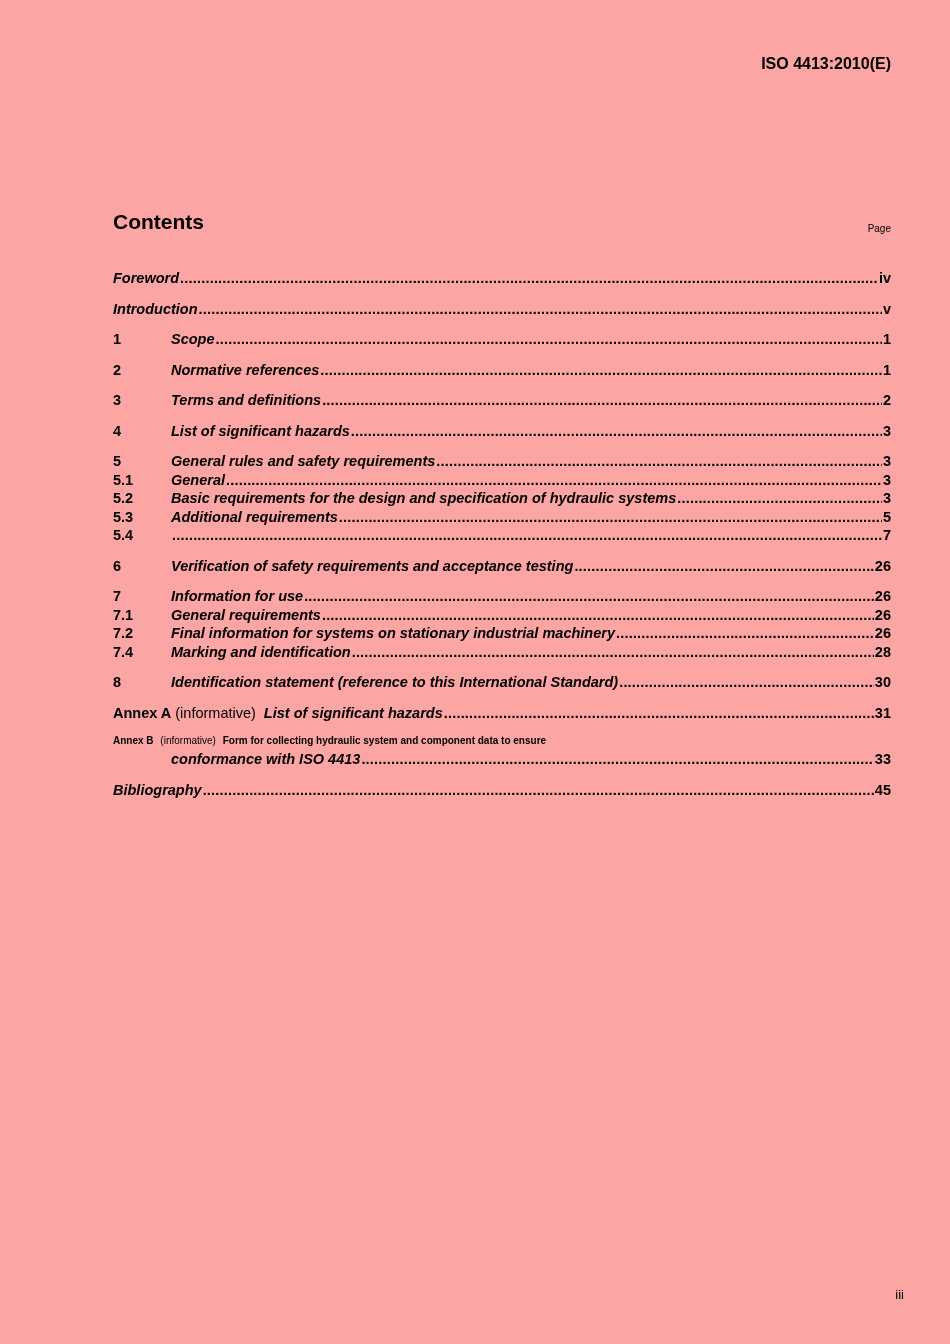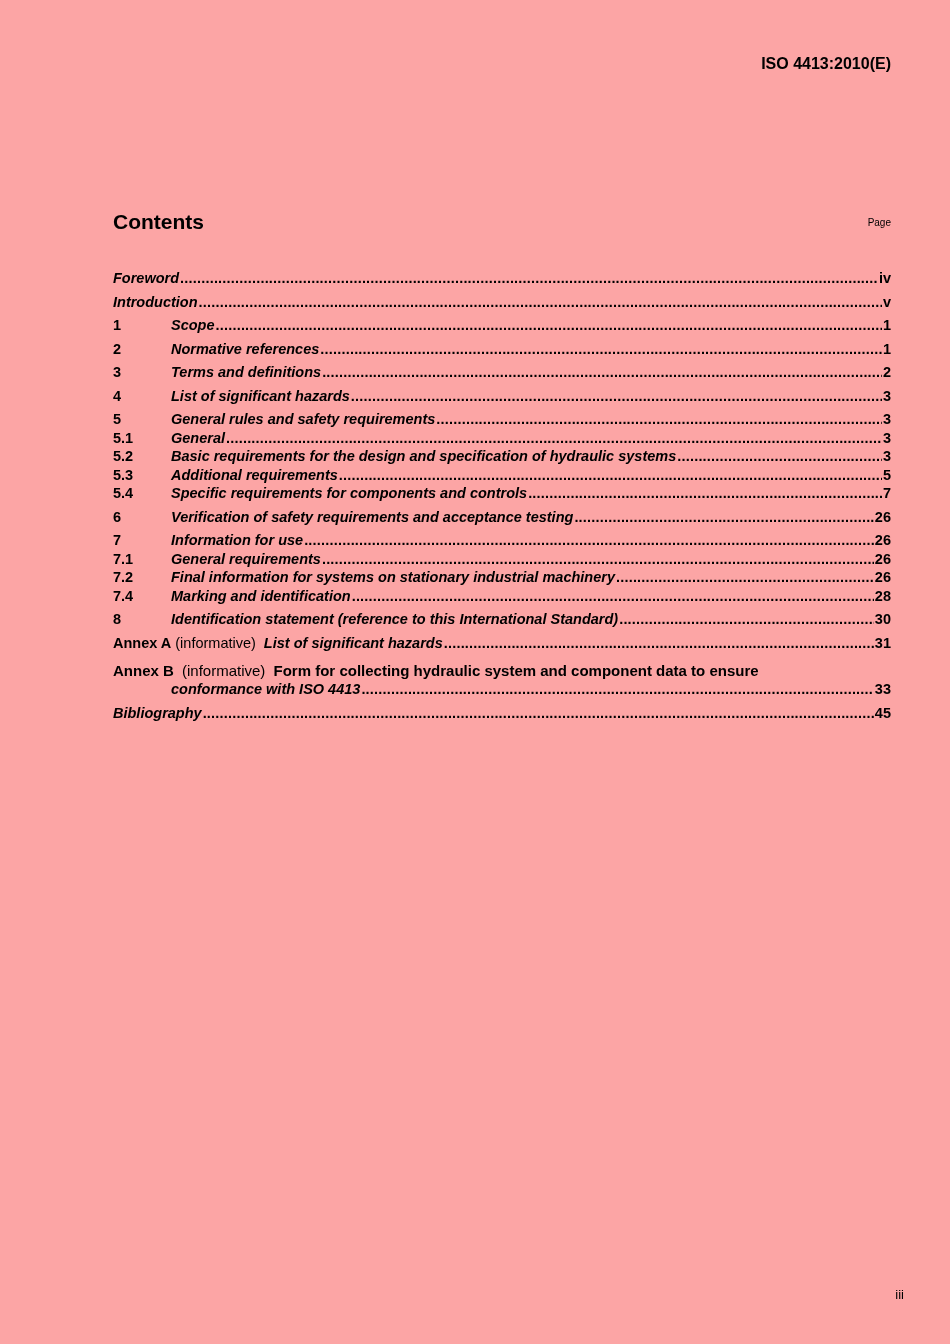--- a/index.html
+++ b/index.html
@@ -7,45 +7,45 @@
       width: 950px; height: 1344px; background: #ffffff; color: #000000;
       font-family: "Liberation Sans", sans-serif;
     }
     .page { position: relative; width: 950px; height: 1344px; background: #fca5a5; }
     .doc-id {
       position: absolute; top: 55px; right: 59px;
       font-size: 16px; font-weight: bold;
     }
     .toc-heading-row {
       position: absolute; top: 210px; left: 113px; width: 778px;
-      display: flex; justify-content: space-between; align-items: center;
+      display: flex; justify-content: space-between; align-items: flex-end;
     }
     .toc-title { font-size: 21px; font-weight: bold; }
     .toc-page-label { font-size: 10px; margin-left: 7px; }
     .toc {
       position: absolute; top: 269px; left: 113px; width: 778px;
     }
     .entry {
       display: flex; align-items: baseline; font-size: 14.5px; font-weight: bold;
       height: 18.5px; line-height: 18.5px; overflow: hidden;
     }
-    .entry.gap { margin-top: 5px; }
+    .entry.gap { margin-top: 12px; }
     .entry .num { width: 58px; flex: 0 0 58px; }
     .entry .title { white-space: nowrap; font-style: italic; }
     .entry .dots {
       flex: 1 1 auto; overflow: hidden; white-space: nowrap; margin: 0 1px;
     }
     .entry .dots::after {
       content: "........................................................................................................................................................................................................................................................";
       font-weight: bold; letter-spacing: 0.2px;
     }
     .entry .pg { white-space: nowrap; }
     .entry .annex-label { white-space: nowrap; }
     .entry .annex-type { font-weight: normal; white-space: nowrap; margin: 0 8px 0 4px; }
-    .annex-first { font-size: 15px; font-weight: bold; height: 18.5px; line-height: 18.5px; white-space: nowrap; }
+    .annex-first { font-size: 10px; font-weight: bold; height: 18.5px; line-height: 18.5px; white-space: nowrap; }
     .annex-first .annex-type { font-weight: normal; margin: 0 4px 0 4px; }
     .entry.cont { padding-left: 58px; align-items: center; }
     .footer-left {
       position: absolute; top: 1356px; left: 113px; font-size: 12px;
     }
     .footer-right {
       position: absolute; top: 1287px; right: 46px; font-size: 13px;
     }
   </style>
 </head>
@@ -121,21 +121,20 @@
       <span class="pg">3</span>
     </div>
     <div class="entry">
       <span class="num">5.3</span>
       <span class="title">Additional requirements</span>
       <span class="dots"></span>
       <span class="pg">5</span>
     </div>
     <div class="entry">
       <span class="num">5.4</span>
-      <span class="title">Specific requirements for components and controls</span>
       <span class="dots"></span>
       <span class="pg">7</span>
     </div>
 
     <div class="entry gap">
       <span class="num">6</span>
       <span class="title">Verification of safety requirements and acceptance testing</span>
       <span class="dots"></span>
       <span class="pg">26</span>
     </div>

